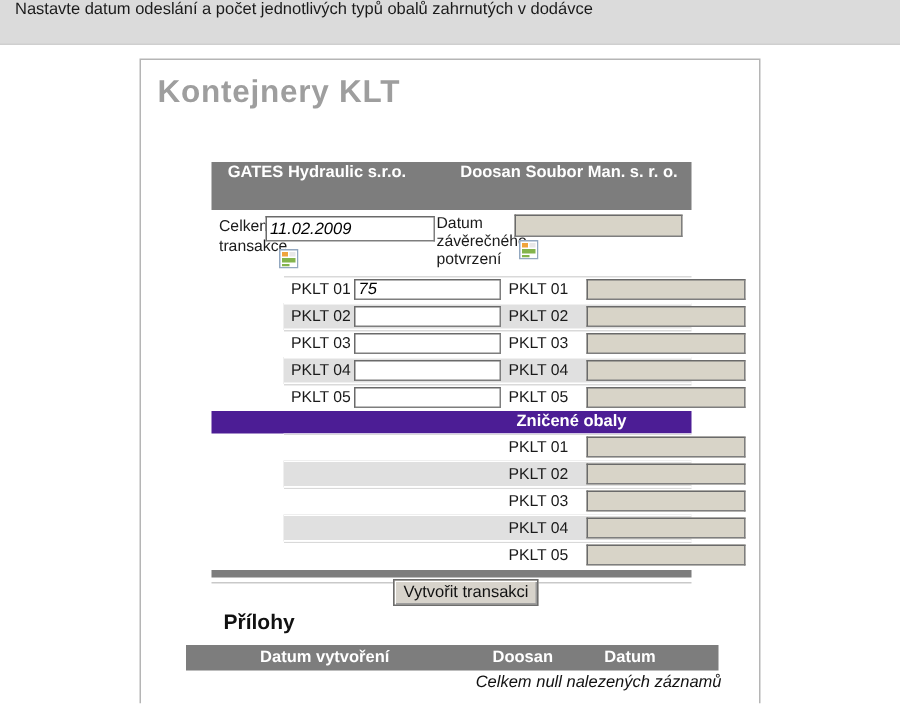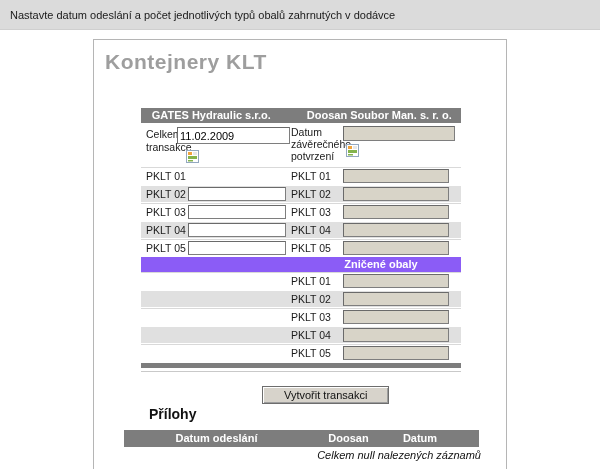--- a/index.html
+++ b/index.html
@@ -6,79 +6,79 @@
   html,body { background:#fff; }
   .screen {
     position: relative; width: 600px; height: 469px;
     overflow: hidden; background: #fff;
     font-family: "Liberation Sans", sans-serif; color: #1a1a1a;
   }
   
   .topbar {
     position: absolute; left: 0; top: 0; width: 600px; height: 30px;
     background: #dbdbdb; border-bottom: 1px solid #cfcfcf;
-    display: flex; align-items: center; padding-left: 10px;
+    display: flex; align-items: flex-start; padding-left: 10px;
     font-size: 11px; color: #1a1a1a;
   }
   
   .panel {
     position: absolute; left: 93px; top: 39px; width: 414px; height: 440px;
     background: #fff; border: 1px solid #b5b5b5;
   }
   .page-title {
     position: absolute; left: 11px; top: 10px;
     font-size: 21px; font-weight: bold; color: #9e9e9e; letter-spacing: .5px;
   }
   
   .formtable { position: absolute; left: 47px; top: 68px; width: 320px; }
-  .thead { display: flex; height: 15px; background: #7d7d7d; gap: 16px; }
+  .thead { display: flex; height: 32px; background: #7d7d7d; gap: 16px; }
   .thead span {
     color: #fff; font-size: 11px; font-weight: bold;
     text-align: center; line-height: 15px; white-space: nowrap; overflow: hidden;
   }
   .thead .c1 { width: 148px; }
   .thead .c2 { width: 172px; }
   .daterow { position: relative; height: 44px; background: #fff; }
   .dlabel {
     position: absolute; font-size: 10.5px; line-height: 13px; color: #1a1a1a;
   }
   .dlabel.left  { left: 5px;  top: 5px; width: 44px; }
   .dlabel.right { left: 150px; top: 3px; width: 58px; line-height: 12px; }
   .cal { position: absolute; width: 13px; height: 13px; cursor: pointer; }
   .cal.left  { left: 45px;  top: 26px; }
   .cal.right { left: 205px; top: 20px; }
   .tinput {
     position: absolute; height: 16px; font-size: 11px; padding: 0 2px;
     border: 1px solid #7e7e7e; border-top-color: #6a6a6a; border-left-color: #6a6a6a;
-    background: #fff; font-family: "Liberation Sans", sans-serif;
+    background: #fff; font-family: "Liberation Sans", sans-serif; font-style: italic;
   }
   .tinput.dis { background: #d8d4c8; color: #3d3d3d; }
   .date-l { left: 36px;  top: 4px; width: 113px; height: 17px; }
   .date-r { left: 202px; top: 3px; width: 112px; height: 15px; }
   .frow { position: relative; height: 18px; background: #fff;
-          box-shadow: inset 0 1px 0 #d9d9d9; }
+          box-shadow: inset 0 1px 0 #d9d9d9; margin-left: 48px; }
   .frow.alt { background: #e0e0e0;
           box-shadow: inset 0 1px 0 #ffffff, inset 0 -1px 0 #ffffff; }
   .flabel {
     position: absolute; left: 5px; top: 0; font-size: 10.5px; line-height: 18px;
     white-space: nowrap;
   }
   .flabel.r { left: 150px; }
   .in-l { left: 47px;  top: 2px; width: 98px;  height: 14px; }
   .in-r { left: 202px; top: 2px; width: 106px; height: 14px; }
-  .subhead { position: relative; height: 15px; background: #8b5cf6; }
+  .subhead { position: relative; height: 15px; background: #4c1d95; }
   .subhead span {
     position: absolute; left: 160px; width: 160px; text-align: center;
     color: #fff; font-size: 11px; font-weight: bold; line-height: 15px;
   }
   .tfoot { height: 5px; background: #7d7d7d; margin-top: 1px; }
   .tline { height: 1px; background: #c9c9c9; margin-top: 3px; }
   
   .btn {
-    position: absolute; left: 168px; top: 346px; height: 18px; padding: 0 21px;
+    position: absolute; left: 168px; top: 346px; height: 18px; padding: 0 6px;
     font-size: 11px; font-family: "Liberation Sans", sans-serif; color: #111;
     background: #d7d3cb; border: 1px solid #6d6d6d;
     box-shadow: inset 1px 1px 0 #ffffff, inset -1px -1px 0 #9d9d9d;
     cursor: pointer;
   }
   
   .att-title {
     position: absolute; left: 11px; top: 366px;
     font-size: 14px; font-weight: bold; color: #111; margin-left: 44px;
   }
@@ -136,20 +136,21 @@
             <rect x="7" y="2" width="4" height="3" fill="#e8e8e8"></rect>
             <rect x="2" y="6" width="9" height="3" fill="#84b44c"></rect>
             <rect x="2" y="10" width="5" height="1.5" fill="#84b44c"></rect>
           </svg>
         </span>
         <input class="tinput dis date-r" readonly="" value="" style="">
       </div>
 
       <div class="frow">
         <span class="flabel">PKLT 01</span>
+        <input class="tinput in-l" value="75" style="">
         <span class="flabel r">PKLT 01</span>
         <input class="tinput dis in-r" readonly="" value="" style="">
       </div>
       <div class="frow alt">
         <span class="flabel">PKLT 02</span>
         <input class="tinput in-l" value="" style="">
         <span class="flabel r">PKLT 02</span>
         <input class="tinput dis in-r" readonly="" value="" style="">
       </div>
       <div class="frow">
@@ -198,21 +199,21 @@
 
       <div class="tfoot"></div>
       <div class="tline"></div>
     </div>
 
     <button class="btn">Vytvořit transakci</button>
 
     <div class="att-title">Přílohy</div>
 
     <div class="att-head">
-      <span class="att-c1">Datum odeslání</span>
+      <span class="att-c1">Datum vytvoření</span>
       <span class="att-c2">Doosan</span>
       <span class="att-c3">Datum</span>
     </div>
 
     <div class="att-summary">Celkem null nalezených záznamů</div>
 
   </div>
 </div>
 
 </body></html>

